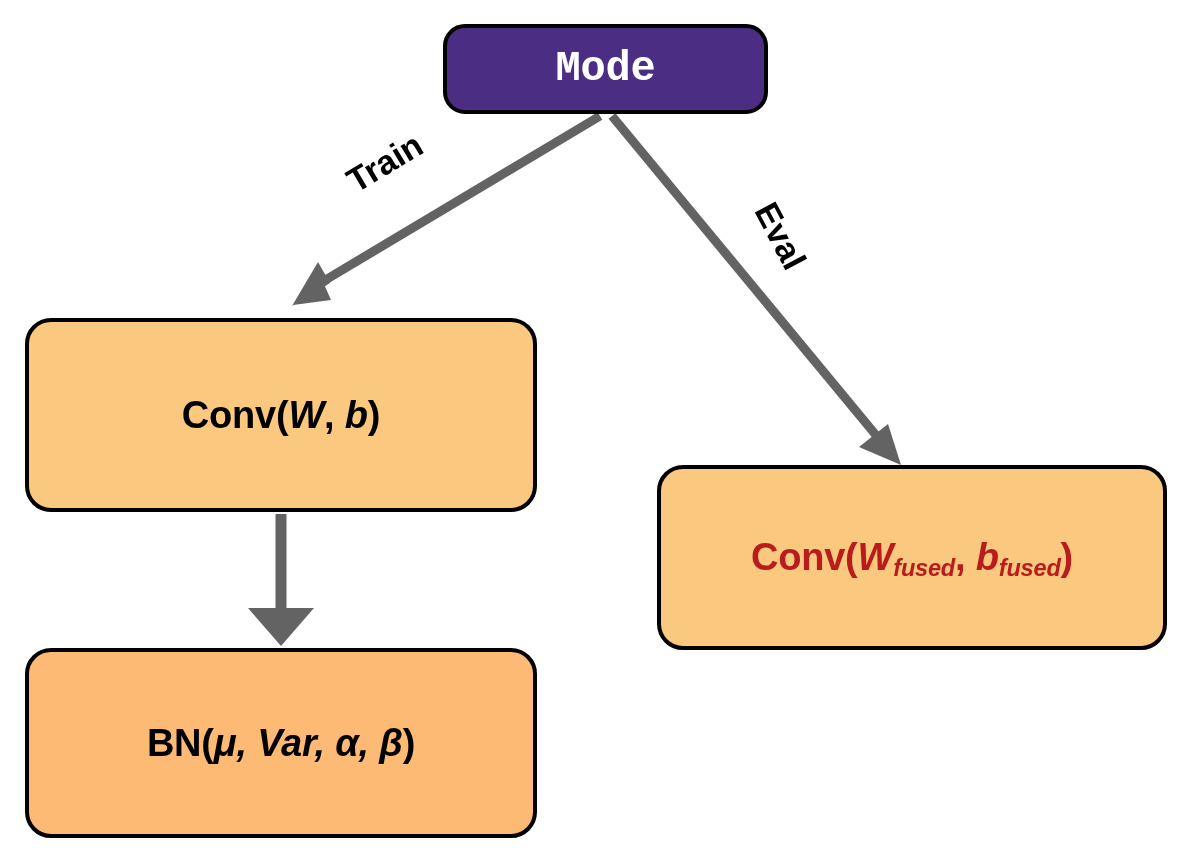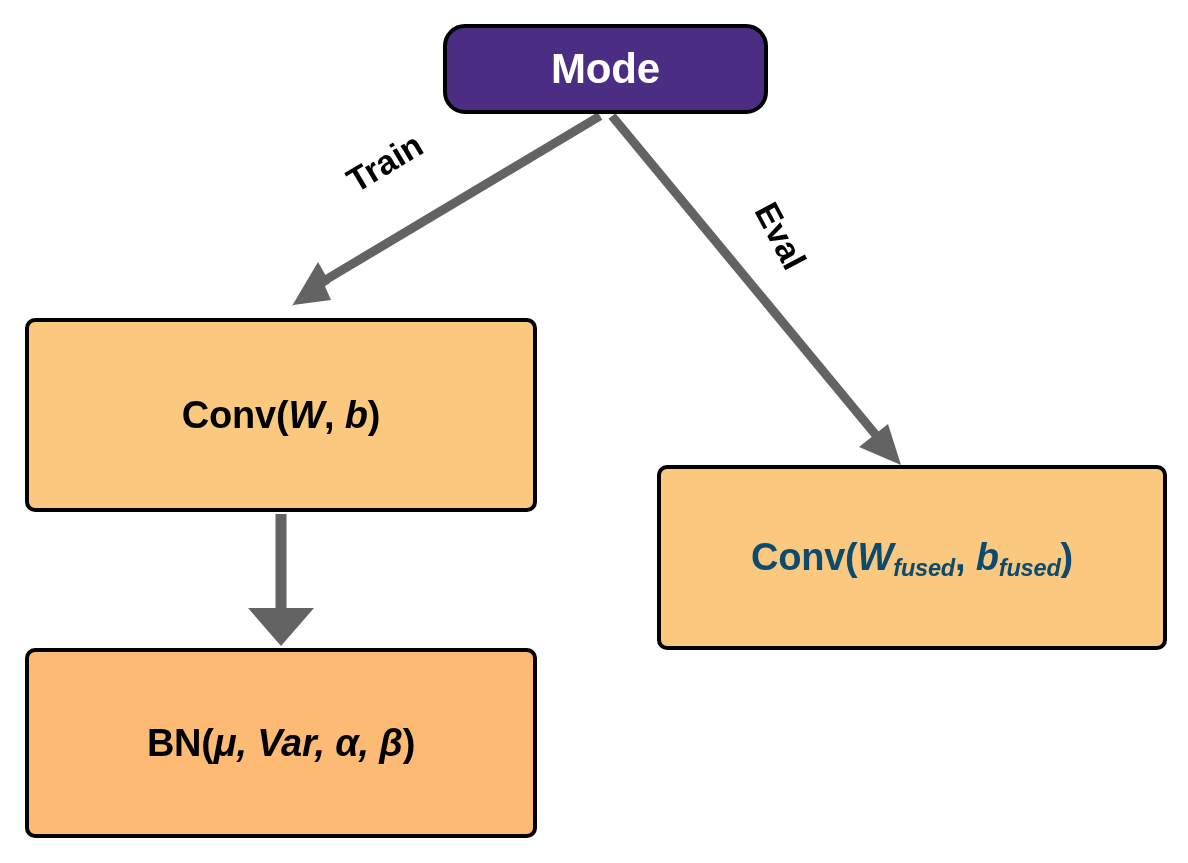--- a/index.html
+++ b/index.html
@@ -13,21 +13,21 @@
     height: 863px;
     background: #ffffff;
     overflow: hidden;
     font-family: "Liberation Sans", "DejaVu Sans", sans-serif;
   }
 
   .node {
     position: absolute;
     box-sizing: border-box;
     border: 4px solid #000000;
-    border-radius: 10px;
+    border-radius: 26px;
     display: flex;
     align-items: center;
     justify-content: center;
     text-align: center;
     z-index: 2;
   }
   .node-label {
     font-weight: bold;
     letter-spacing: -0.2px;
     white-space: nowrap;
@@ -38,20 +38,21 @@
     left: 443px;
     top: 24px;
     width: 325px;
     height: 90px;
     background: #4B2D83;
     border-radius: 22px;
   }
   #node-mode .node-label {
     color: #ffffff;
     font-size: 42px;
+    font-family: Liberation Mono, monospace;
   }
 
   
   #node-conv-train {
     left: 25px;
     top: 318px;
     width: 512px;
     height: 194px;
     background: #FBC87F;
   }
@@ -68,21 +69,21 @@
   #node-bn .node-label { color: #000000; font-size: 38px; }
 
   
   #node-conv-fused {
     left: 657px;
     top: 465px;
     width: 510px;
     height: 185px;
     background: #FBC87F;
   }
-  #node-conv-fused .node-label { color: #0c4a6e; font-size: 38px; }
+  #node-conv-fused .node-label { color: #b91c1c; font-size: 38px; }
 
   .it { font-style: italic; }
   .sub {
     font-style: italic;
     font-size: 0.62em;
     vertical-align: baseline;
     position: relative;
     top: 0.24em;
   }
 

